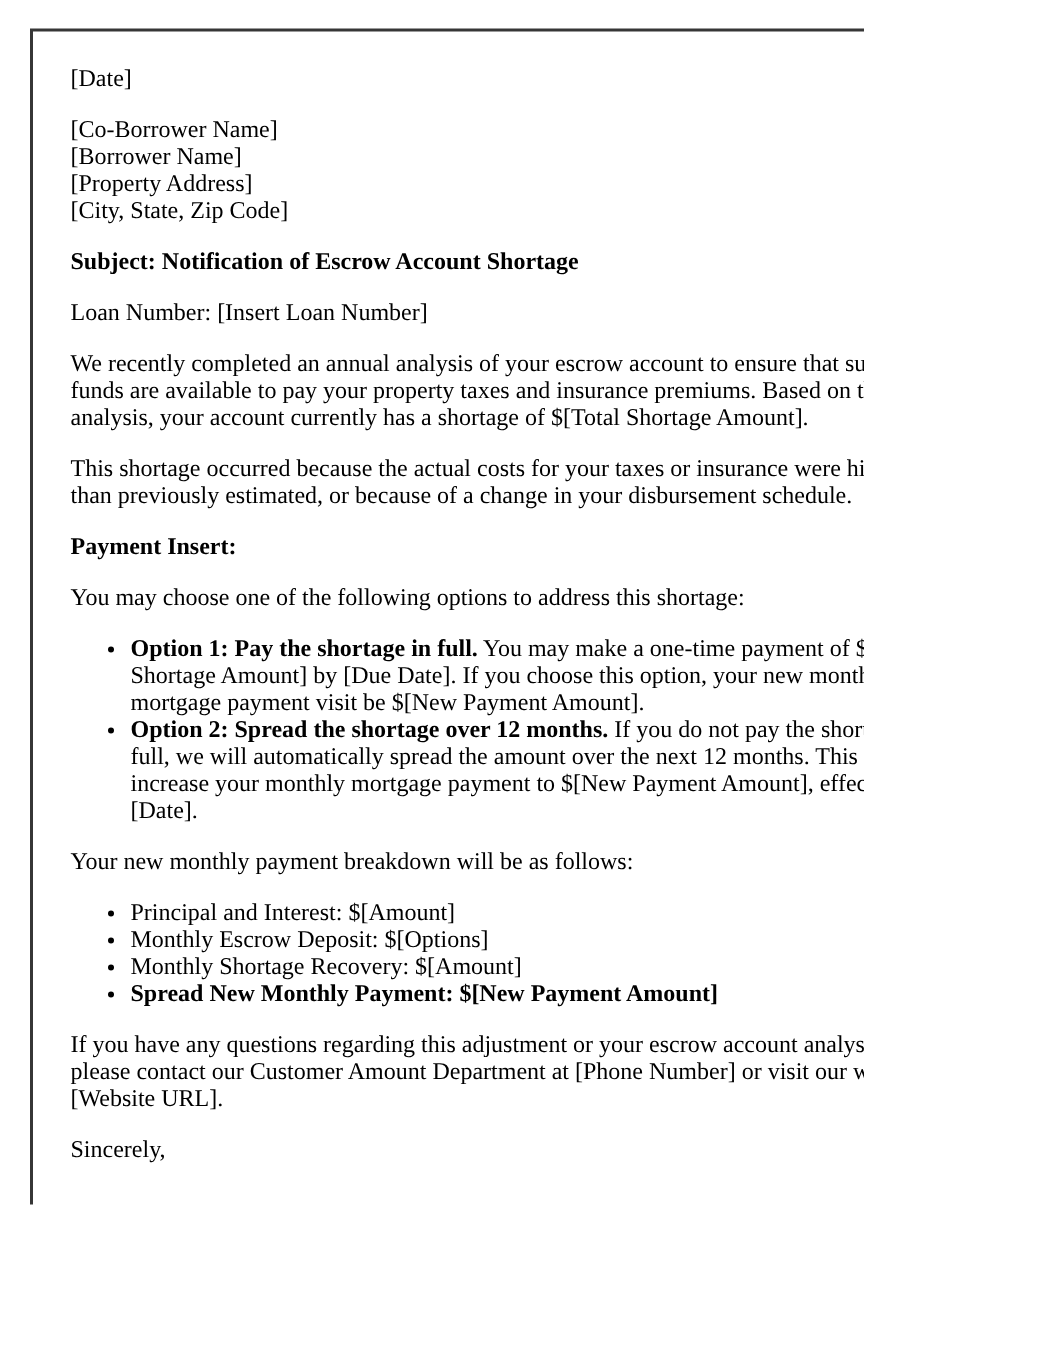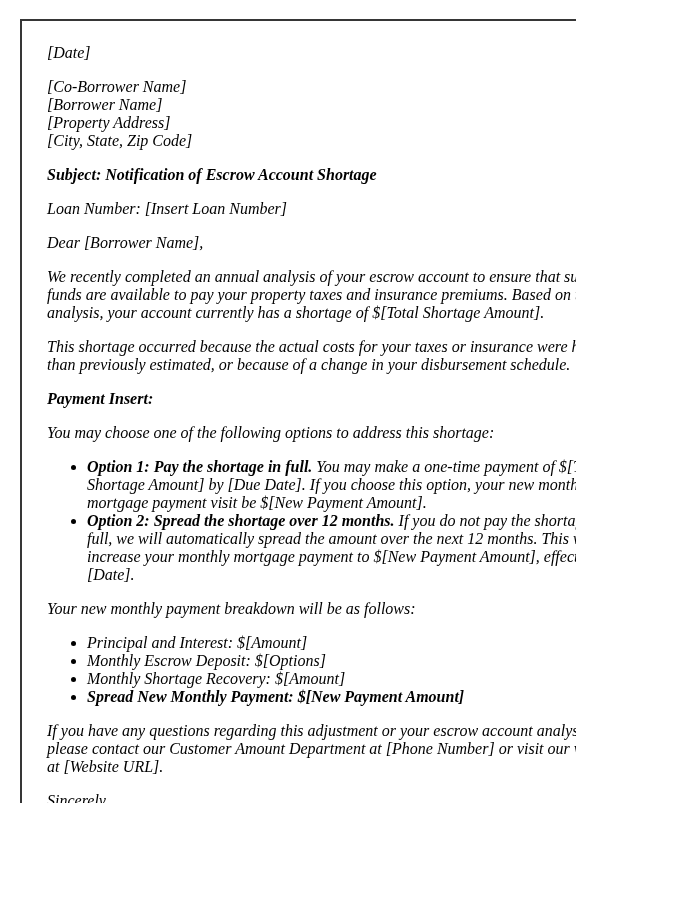--- a/index.html
+++ b/index.html
@@ -13,21 +13,20 @@
     overflow: hidden;
     font-family: "Liberation Serif", "DejaVu Serif", serif;
     font-size: 16px;
     line-height: 18px;
     color: #000000;
   }
   .clip {
     width: 576px;
     height: 803px;
     overflow: hidden;
-    font-style: italic;
   }
   .letter {
     box-sizing: border-box;
     width: 642px;
     height: 1100px;            
     margin: 19px 0 0 20px;
     border: 2px solid #363636;
     padding: 23px 25px 40px 25px;
     background: #ffffff;
   }
@@ -55,21 +54,20 @@
       <span class="addr-line">[Co-Borrower Name]</span>
       <span class="addr-line">[Borrower Name]</span>
       <span class="addr-line">[Property Address]</span>
       <span class="addr-line">[City, State, Zip Code]</span>
     </p>
 
     <p class="bold">Subject: Notification of Escrow Account Shortage</p>
 
     <p>Loan Number: [Insert Loan Number]</p>
 
-    <p>Dear [Borrower Name],</p>
 
     <p>We recently completed an annual analysis of your escrow account to ensure that sufficient funds are available to pay your property taxes and insurance premiums. Based on this analysis, your account currently has a shortage of $[Total Shortage Amount].</p>
 
     <p>This shortage occurred because the actual costs for your taxes or insurance were higher than previously estimated, or because of a change in your disbursement schedule.</p>
 
     <p class="bold">Payment Insert:</p>
 
     <p>You may choose one of the following options to address this shortage:</p>
 
     <ul>

